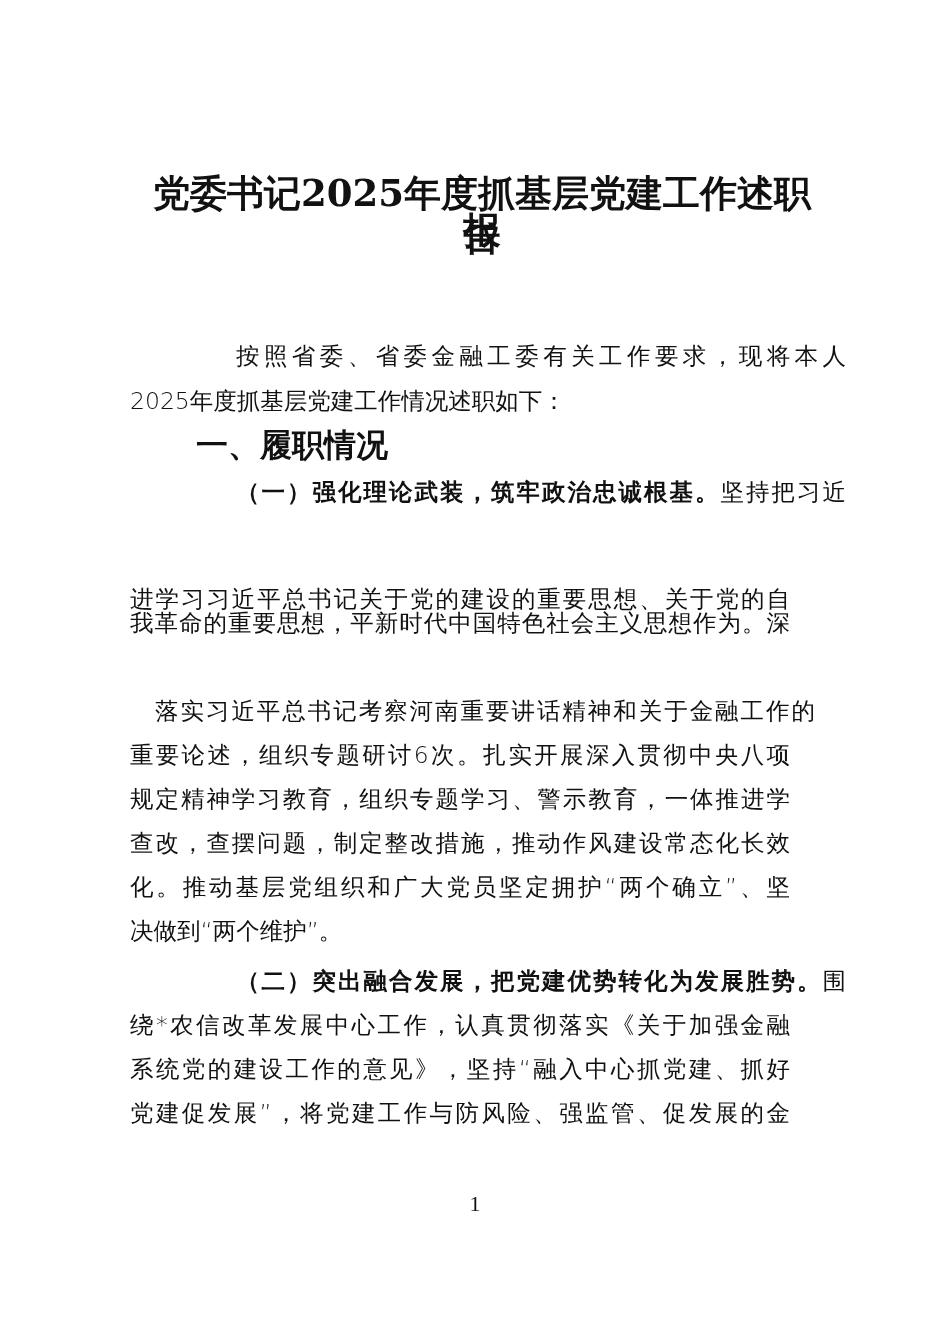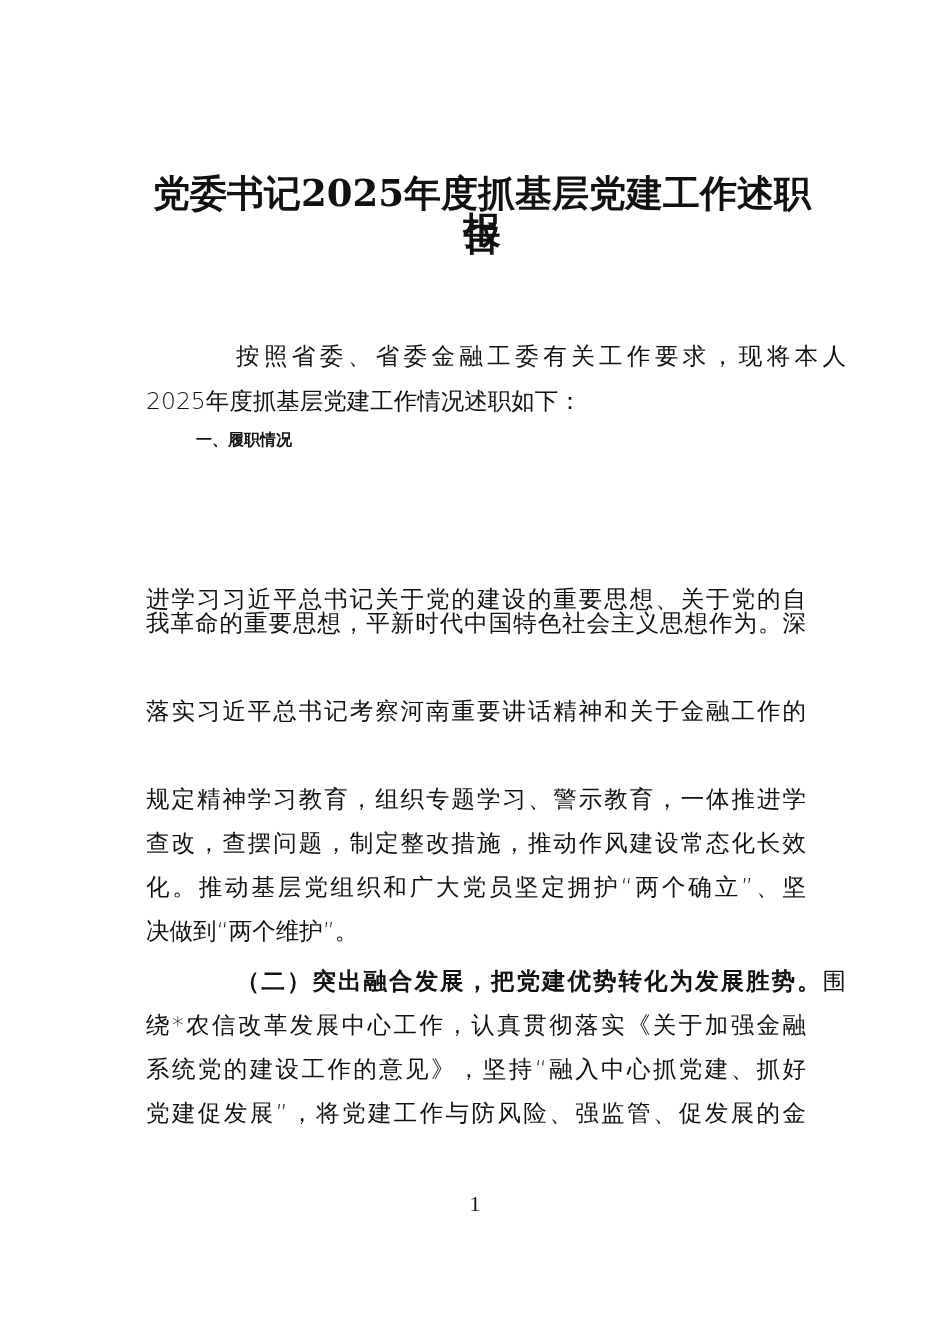--- a/index.html
+++ b/index.html
@@ -30,21 +30,21 @@
       font-size: 37px;
       letter-spacing: 0px;
       font-family: "DejaVu Serif", "Liberation Serif", serif;
       line-height: 1;
       margin-left: 7px;
     }
     .title-line1 { top: 175px; }
     .title-line2 { top: 218px; }
     .line {
       position: absolute;
-      left: 146px;
+      left: 130px;
       width: 660px;
       font-size: 23.5px;
       line-height: 1;
       white-space: nowrap;
       font-family: "DejaVu Sans", "Liberation Sans", sans-serif;
       font-weight: 300;
       text-align: justify;
       text-align-last: justify;
     }
     .line.last {
@@ -52,23 +52,23 @@
     }
     .indent {
       left: 196px;
       width: 610px;
       margin-left: 40px;
     }
     .heading1 {
       position: absolute;
       left: 196px;
       top: 432px;
-      font-size: 16px;
+      font-size: 32px;
       font-weight: bold;
-      font-family: Liberation Sans, sans-serif;
+      font-family: Liberation Mono, monospace;
       line-height: 1;
     }
     .sub-heading {
       font-weight: bold;
       font-family: "DejaVu Serif", "Liberation Serif", serif;
     }
     .page-number {
       position: absolute;
       left: 0;
       width: 950px;
@@ -84,23 +84,25 @@
 <div class="page">
 
   <div class="title title-line1">党委书记2025年度抓基层党建工作述职报</div>
   <div class="title title-line2">告</div>
 
   <div class="line indent" style="top:345px;">按照省委、省委金融工委有关工作要求，现将本人</div>
   <div class="line last" style="top:390px;">2025年度抓基层党建工作情况述职如下：</div>
 
   <div class="heading1">一、履职情况</div>
 
+  <div class="line indent" style="top:481px;"><span class="sub-heading">（一）强化理论武装，筑牢政治忠诚根基。</span><span>坚持把习近</span></div>
   <div class="line" style="top:568px;margin-top:20px;">进学习习近平总书记关于党的建设的重要思想、关于党的自</div>
   <div class="line" style="top:612px;">我革命的重要思想，平新时代中国特色社会主义思想作为。深</div>
-  <div class="line" style="top:700px;">落实习近平总书记考察河南重要讲话精神和关于金融工作的</div>
+  <div class="line" style="top:700px;margin-left:25px;">落实习近平总书记考察河南重要讲话精神和关于金融工作的</div>
+  <div class="line" style="top:744px;">重要论述，组织专题研讨6次。扎实开展深入贯彻中央八项</div>
   <div class="line" style="top:788px;">规定精神学习教育，组织专题学习、警示教育，一体推进学</div>
   <div class="line" style="top:832px;">查改，查摆问题，制定整改措施，推动作风建设常态化长效</div>
   <div class="line last" style="top:920px;">决做到“两个维护”。</div>
   <div class="line" style="top:876px;">化。推动基层党组织和广大党员坚定拥护“两个确立”、坚</div>
 
   <div class="line indent" style="top:970px;"><span class="sub-heading">（二）突出融合发展，把党建优势转化为发展胜势。</span><span>围</span></div>
   <div class="line" style="top:1058px;">系统党的建设工作的意见》，坚持“融入中心抓党建、抓好</div>
   <div class="line" style="top:1014px;">绕*农信改革发展中心工作，认真贯彻落实《关于加强金融</div>
   <div class="line" style="top:1102px;">党建促发展”，将党建工作与防风险、强监管、促发展的金</div>
 

